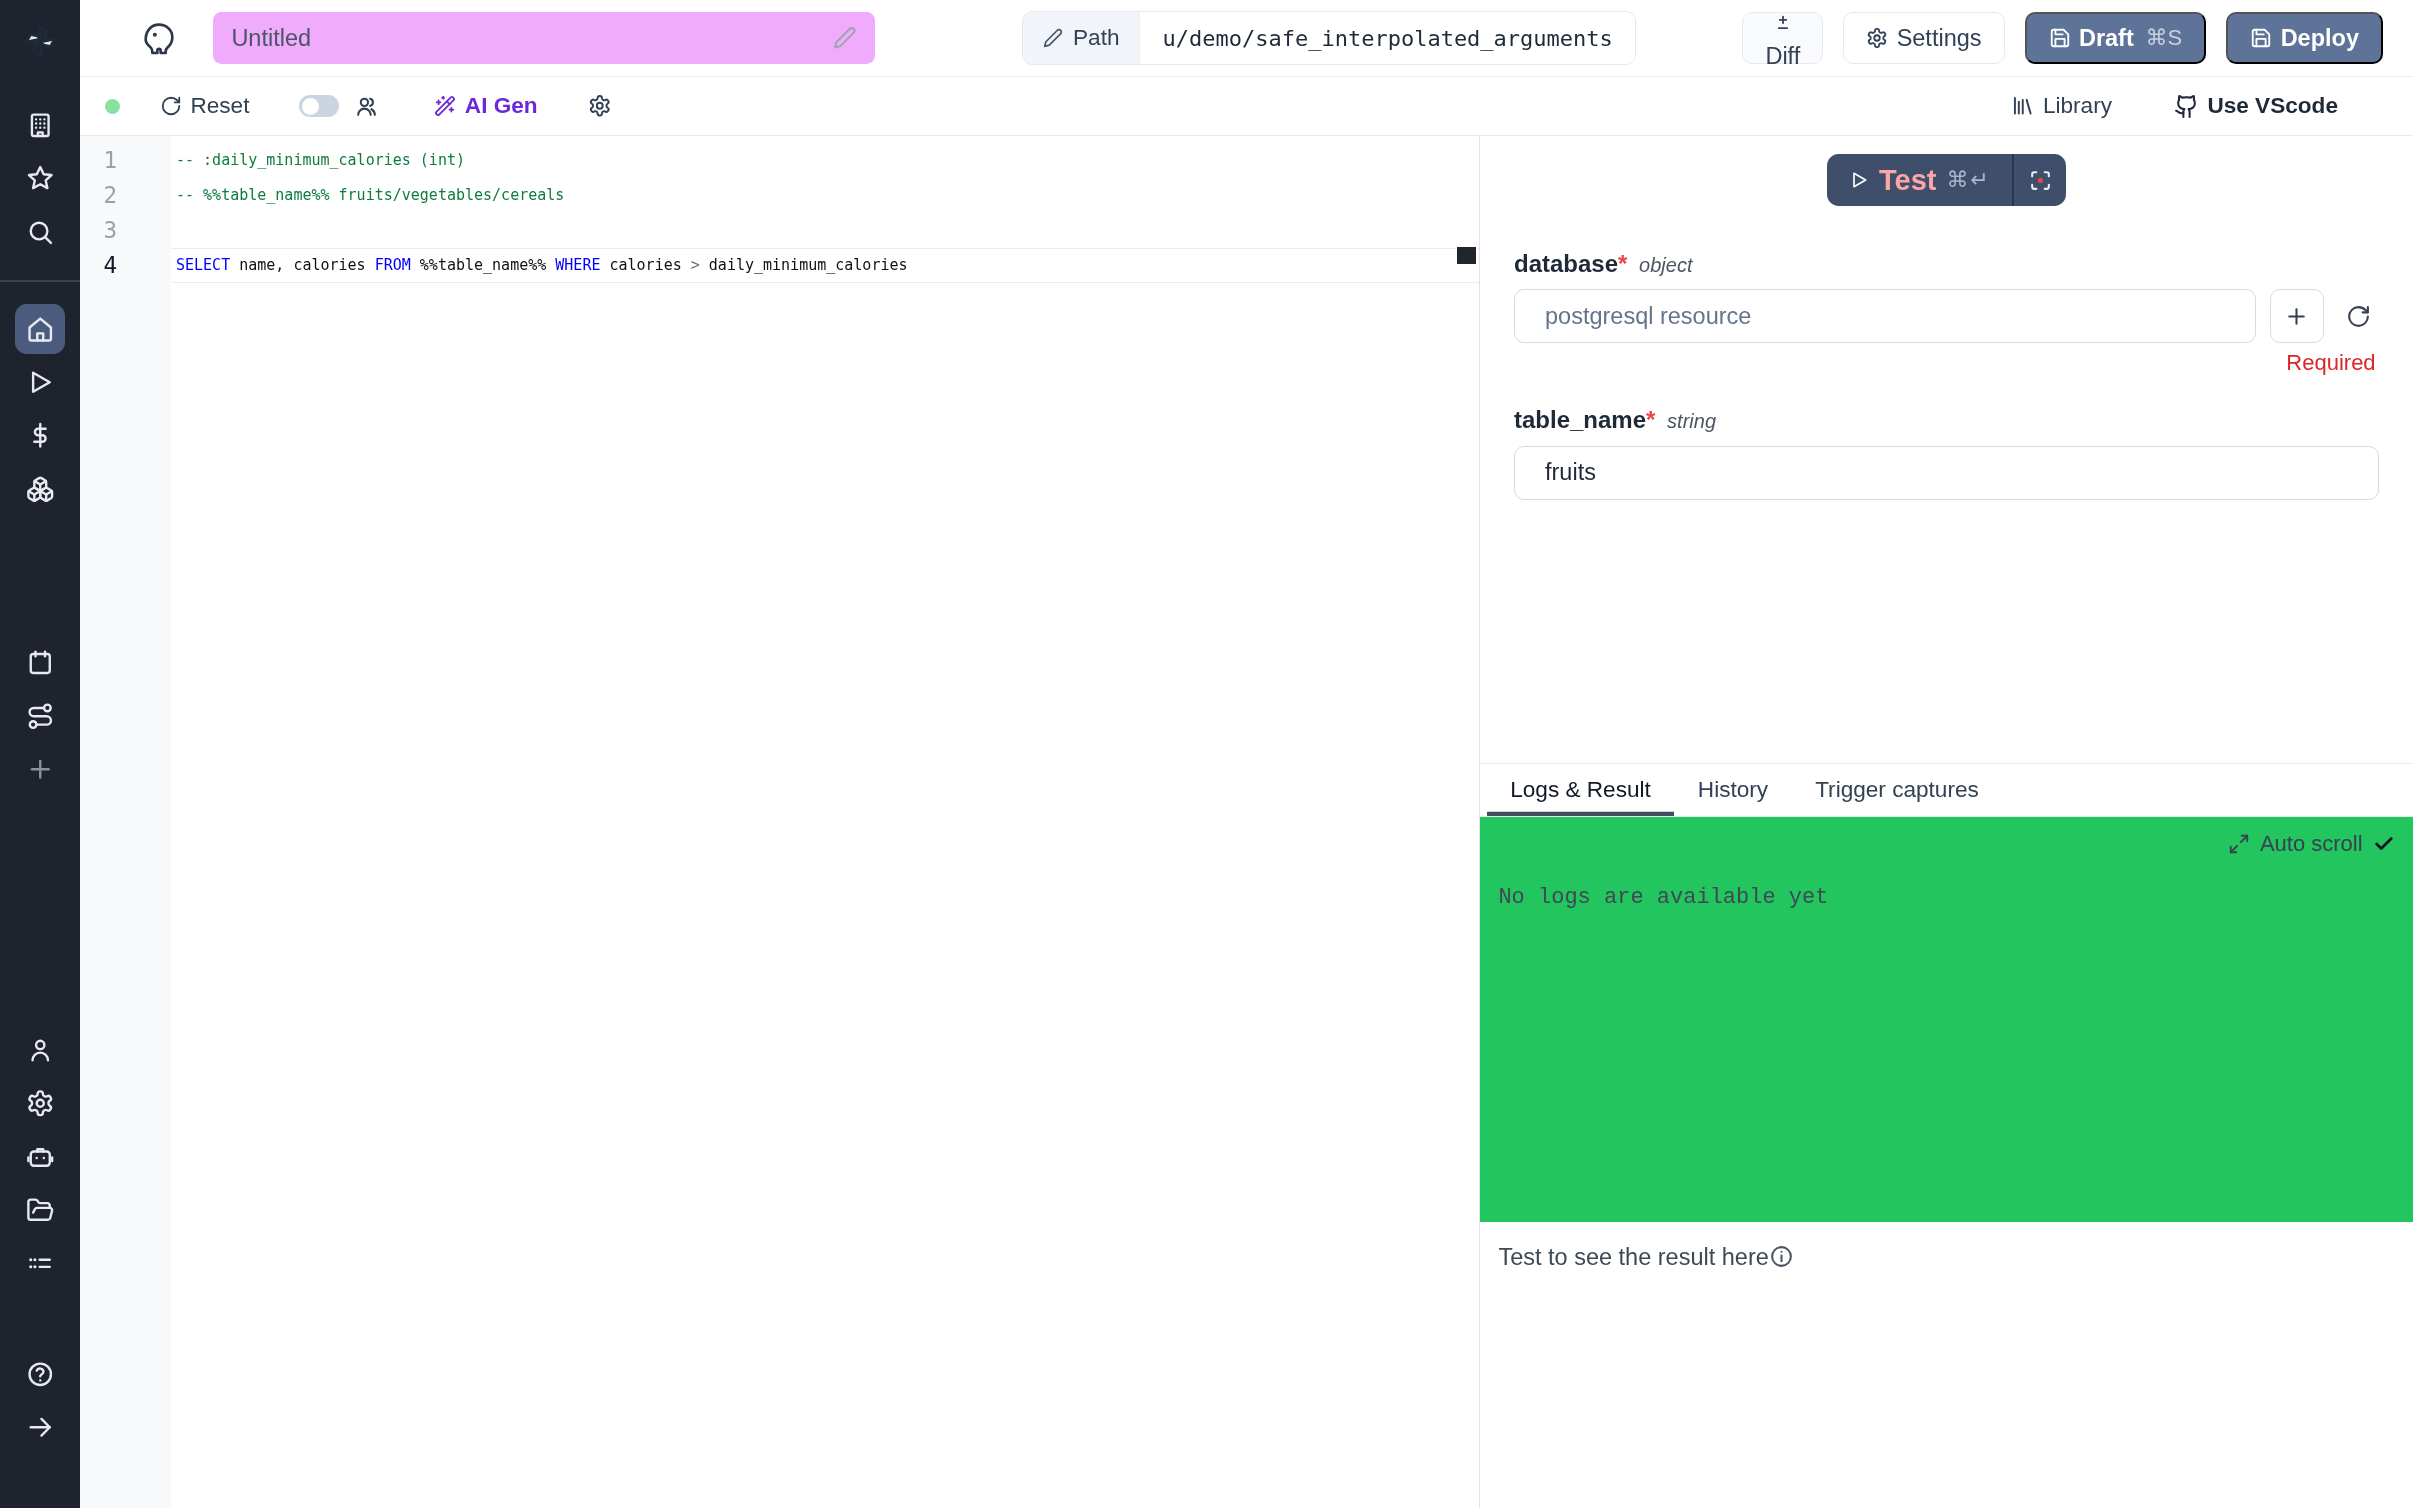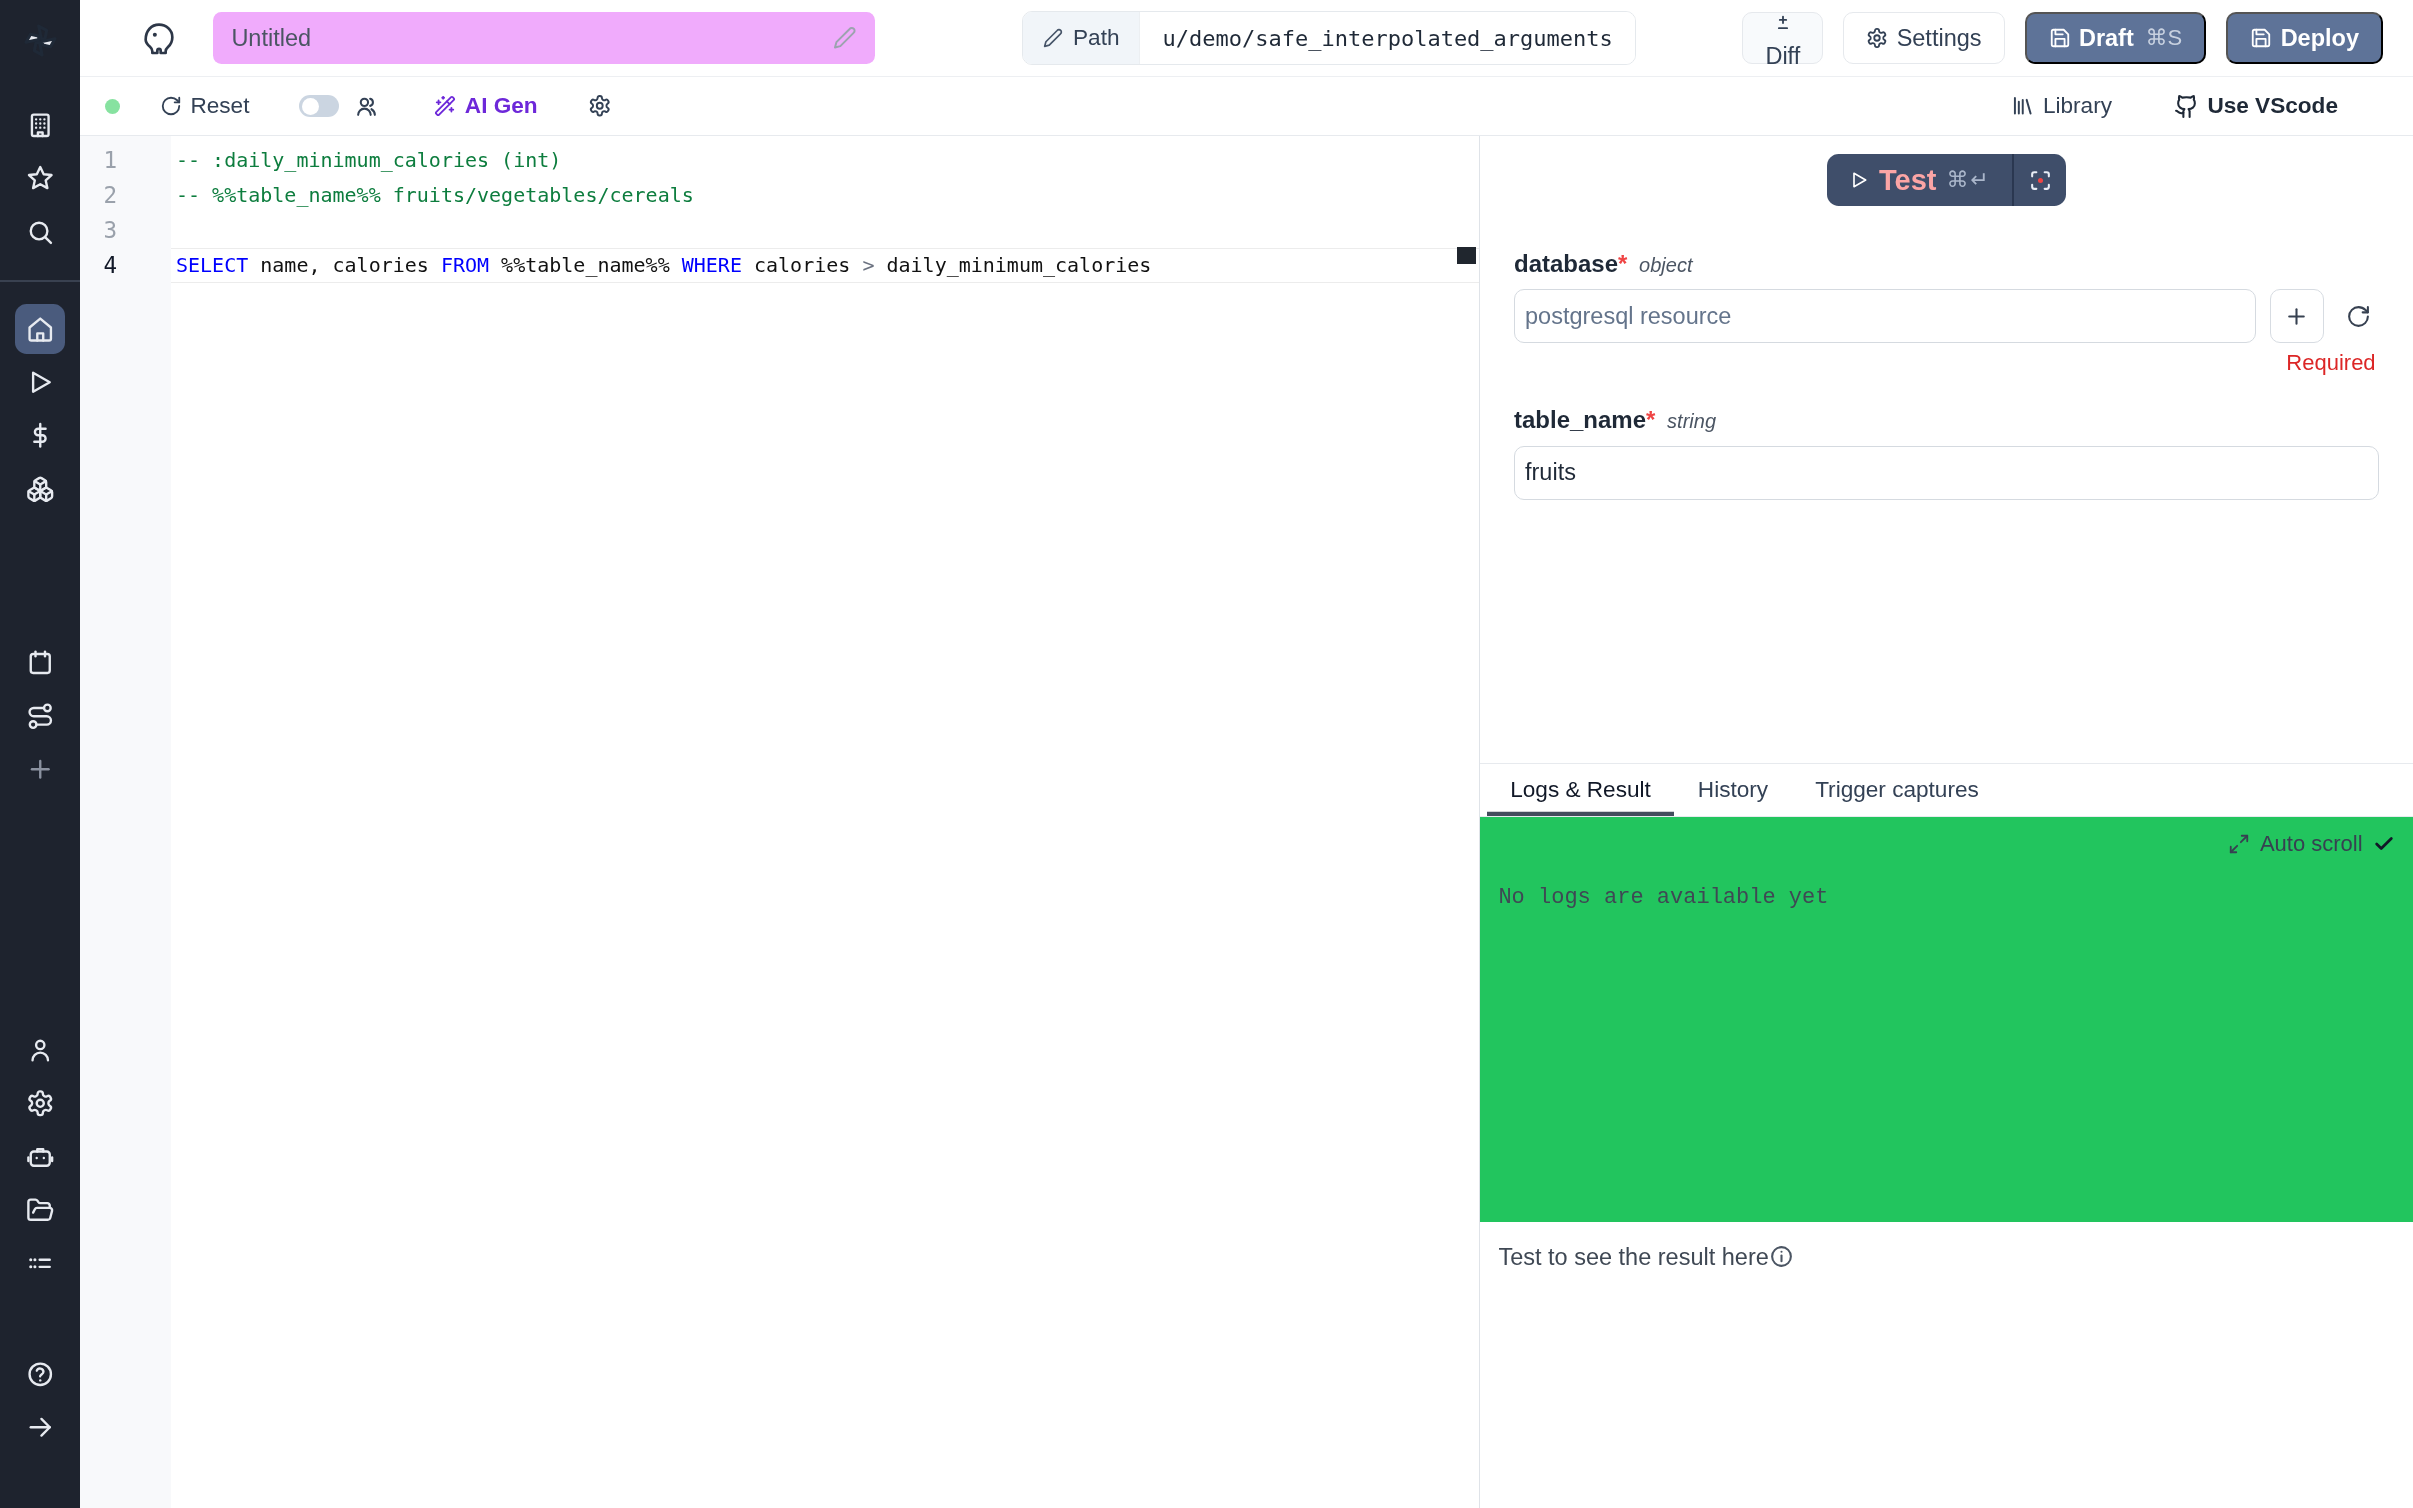--- a/index.html
+++ b/index.html
@@ -63,21 +63,21 @@
   .vscode svg { width:25px; height:25px; }
 
   
   .workspace { flex:1; display:flex; min-height:0; }
 
   
   .editor { width:1399px; display:flex; position:relative; background:#fff; flex-shrink:0; }
   .gutter { width:91px; background:#f8f9fb; padding-top:6.7px; flex-shrink:0; }
   .gutter .ln { height:35px; line-height:35px; text-align:right; padding-right:54px; font-family:"DejaVu Sans Mono", monospace; font-size:22.6px; color:#9aa1ab; }
   .gutter .ln.cur { color:#111827; }
-  .codearea { flex:1; padding-top:6.7px; font-family:"DejaVu Sans Mono", monospace; font-size:20px; min-width:0; }
+  .codearea { flex:1; padding-top:6.7px; font-family:"DejaVu Sans Mono", monospace; font-size:15px; min-width:0; }
   .cl { height:35px; line-height:35px; white-space:pre; padding-left:5px; }
   .cl.cur { border-top:1.7px solid #ececec; border-bottom:1.7px solid #ececec; height:35px; line-height:32px; }
   .tok-c { color:#0d7d3e; }
   .tok-k { color:#0000ff; }
   .tok-p { color:#111111; }
   .tok-o { color:#6b7280; }
   .ruler-mark { position:absolute; right:3.4px; top:111px; width:18.4px; height:17px; background:#20262e; }
 
   
   .panel { flex:1; border-left:1.7px solid #dfe3e8; display:flex; flex-direction:column; min-width:0; background:#fff; }
@@ -90,21 +90,21 @@
   .test-sep { width:1.7px; background:#2a3750; }
   .test-cap { background:#3f4e6a; width:52px; display:flex; align-items:center; justify-content:center; color:#e8edf5; position:relative; }
   .test-cap svg { width:25px; height:25px; }
 
   .fields { padding:0 34px; flex-shrink:0; }
   .lblrow { display:flex; align-items:baseline; gap:11.7px; margin-top:30px; }
   .flabel { font-size:24px; font-weight:700; color:#1f2937; }
   .fstar { color:#ef4444; font-weight:700; font-size:24px; }
   .ftype { font-style:italic; font-size:20px; color:#4b5563; }
   .inrow { margin-top:11.7px; display:flex; align-items:center; gap:13.4px; }
-  .fin { height:54px; border:1.7px solid #d5dae0; border-radius:10px; padding:0 10px; font-size:23.5px; color:#1f2937; font-family:"Liberation Sans", sans-serif; background:#fff; outline:none; width:100%; }
+  .fin { height:54px; border:1.7px solid #d5dae0; border-radius:10px; padding:0 30px; font-size:23.5px; color:#1f2937; font-family:"Liberation Sans", sans-serif; background:#fff; outline:none; width:100%; }
   .fin::placeholder { color:#64748b; }
   .inrow .fin { flex:1; min-width:0; }
   .plusbtn { width:54px; height:54px; border:1.7px solid #d7dce2; border-radius:10px; display:flex; align-items:center; justify-content:center; color:#374151; background:#fff; cursor:pointer; flex-shrink:0; }
   .plusbtn svg { width:25px; height:25px; }
   .refbtn { width:42px; height:54px; display:flex; align-items:center; justify-content:center; color:#374151; cursor:pointer; flex-shrink:0; }
   .refbtn svg { width:25px; height:25px; }
   .reqrow { margin-top:6.7px; text-align:right; font-size:22px; color:#dc2626; padding-right:3.4px; }
 
   .panel-spacer { flex:1; }
 

